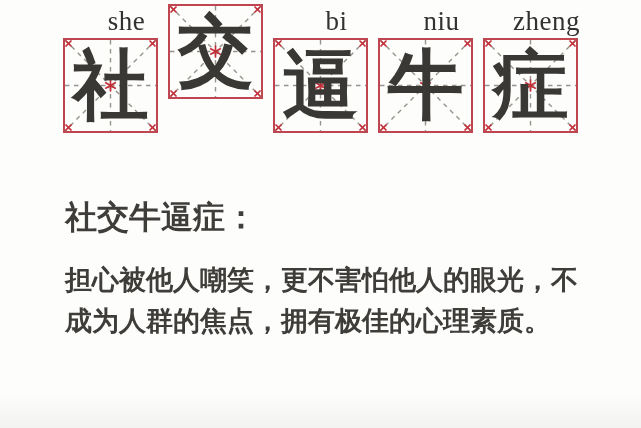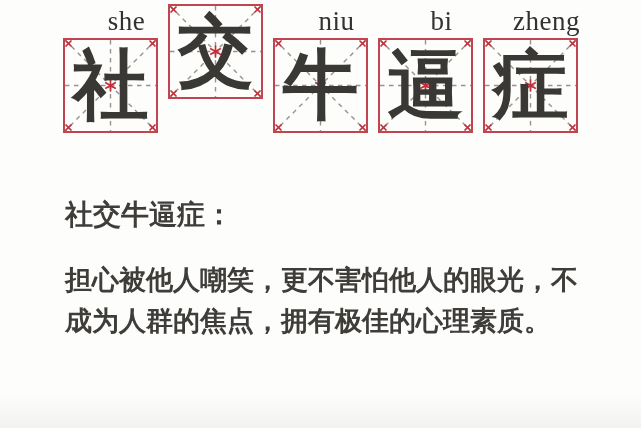--- a/index.html
+++ b/index.html
@@ -45,21 +45,21 @@
     font-size: 76px;
     line-height: 91px;
     font-weight: 700;
     color: var(--ink);
     z-index: 2;
   }
   
   .term {
     position: absolute;
     left: 65px; top: 196px;
-    font-size: 28px;
+    font-size: 32px;
     font-weight: 700;
     color: var(--text);
     white-space: nowrap;
   }
   .def { position: absolute; left: 65px; top: 260px; width: 520px; }
   .def .line {
     font-size: 27px;
     line-height: 41px;
     font-weight: 700;
     color: var(--text);
@@ -123,20 +123,48 @@
               <line class="rm" x1="6" y1="85" x2="1" y2="90"></line>
             <line class="rm" x1="85" y1="85" x2="90" y2="90"></line>
               <line class="rm" x1="90" y1="85" x2="85" y2="90"></line>
           </g>
         </svg>
         <span class="hanzi">交</span>
       </div>
     </div>
 
     <div class="cell">
+      <div class="pinyin">bi</div>
+      <div class="box">
+        <svg viewBox="0 0 91 91" aria-hidden="true">
+          <line class="gl" x1="0" y1="45.5" x2="91" y2="45.5"></line>
+          <line class="gl" x1="45.5" y1="0" x2="45.5" y2="91"></line>
+          <line class="gl" x1="0" y1="0" x2="91" y2="91"></line>
+          <line class="gl" x1="91" y1="0" x2="0" y2="91"></line>
+          <g>
+            <line class="rm" x1="45.5" y1="40" x2="45.5" y2="51"></line>
+            <line class="rm" x1="40.7" y1="42.8" x2="50.3" y2="48.2"></line>
+            <line class="rm" x1="50.3" y1="42.8" x2="40.7" y2="48.2"></line>
+          </g>
+          <g>
+            <line class="rm" x1="1" y1="1" x2="6" y2="6"></line>
+              <line class="rm" x1="6" y1="1" x2="1" y2="6"></line>
+            <line class="rm" x1="85" y1="1" x2="90" y2="6"></line>
+              <line class="rm" x1="90" y1="1" x2="85" y2="6"></line>
+            <line class="rm" x1="1" y1="85" x2="6" y2="90"></line>
+              <line class="rm" x1="6" y1="85" x2="1" y2="90"></line>
+            <line class="rm" x1="85" y1="85" x2="90" y2="90"></line>
+              <line class="rm" x1="90" y1="85" x2="85" y2="90"></line>
+          </g>
+        </svg>
+        <span class="hanzi">逼</span>
+      </div>
+    </div>
+
+    <div class="cell">
       <div class="pinyin">niu</div>
       <div class="box">
         <svg viewBox="0 0 91 91" aria-hidden="true">
           <line class="gl" x1="0" y1="45.5" x2="91" y2="45.5"></line>
           <line class="gl" x1="45.5" y1="0" x2="45.5" y2="91"></line>
           <line class="gl" x1="0" y1="0" x2="91" y2="91"></line>
           <line class="gl" x1="91" y1="0" x2="0" y2="91"></line>
           <g>
             <line class="rm" x1="45.5" y1="40" x2="45.5" y2="51"></line>
             <line class="rm" x1="40.7" y1="42.8" x2="50.3" y2="48.2"></line>
@@ -147,48 +175,20 @@
               <line class="rm" x1="6" y1="1" x2="1" y2="6"></line>
             <line class="rm" x1="85" y1="1" x2="90" y2="6"></line>
               <line class="rm" x1="90" y1="1" x2="85" y2="6"></line>
             <line class="rm" x1="1" y1="85" x2="6" y2="90"></line>
               <line class="rm" x1="6" y1="85" x2="1" y2="90"></line>
             <line class="rm" x1="85" y1="85" x2="90" y2="90"></line>
               <line class="rm" x1="90" y1="85" x2="85" y2="90"></line>
           </g>
         </svg>
         <span class="hanzi">牛</span>
-      </div>
-    </div>
-
-    <div class="cell">
-      <div class="pinyin">bi</div>
-      <div class="box">
-        <svg viewBox="0 0 91 91" aria-hidden="true">
-          <line class="gl" x1="0" y1="45.5" x2="91" y2="45.5"></line>
-          <line class="gl" x1="45.5" y1="0" x2="45.5" y2="91"></line>
-          <line class="gl" x1="0" y1="0" x2="91" y2="91"></line>
-          <line class="gl" x1="91" y1="0" x2="0" y2="91"></line>
-          <g>
-            <line class="rm" x1="45.5" y1="40" x2="45.5" y2="51"></line>
-            <line class="rm" x1="40.7" y1="42.8" x2="50.3" y2="48.2"></line>
-            <line class="rm" x1="50.3" y1="42.8" x2="40.7" y2="48.2"></line>
-          </g>
-          <g>
-            <line class="rm" x1="1" y1="1" x2="6" y2="6"></line>
-              <line class="rm" x1="6" y1="1" x2="1" y2="6"></line>
-            <line class="rm" x1="85" y1="1" x2="90" y2="6"></line>
-              <line class="rm" x1="90" y1="1" x2="85" y2="6"></line>
-            <line class="rm" x1="1" y1="85" x2="6" y2="90"></line>
-              <line class="rm" x1="6" y1="85" x2="1" y2="90"></line>
-            <line class="rm" x1="85" y1="85" x2="90" y2="90"></line>
-              <line class="rm" x1="90" y1="85" x2="85" y2="90"></line>
-          </g>
-        </svg>
-        <span class="hanzi">逼</span>
       </div>
     </div>
 
     <div class="cell">
       <div class="pinyin">zheng</div>
       <div class="box">
         <svg viewBox="0 0 91 91" aria-hidden="true">
           <line class="gl" x1="0" y1="45.5" x2="91" y2="45.5"></line>
           <line class="gl" x1="45.5" y1="0" x2="45.5" y2="91"></line>
           <line class="gl" x1="0" y1="0" x2="91" y2="91"></line>

